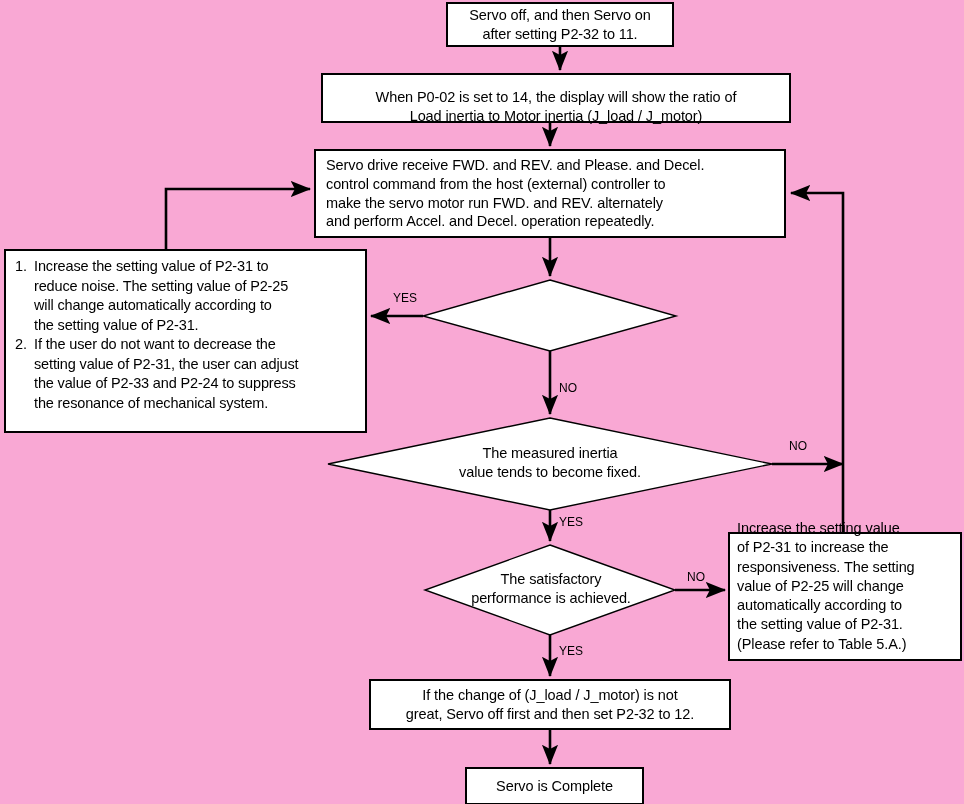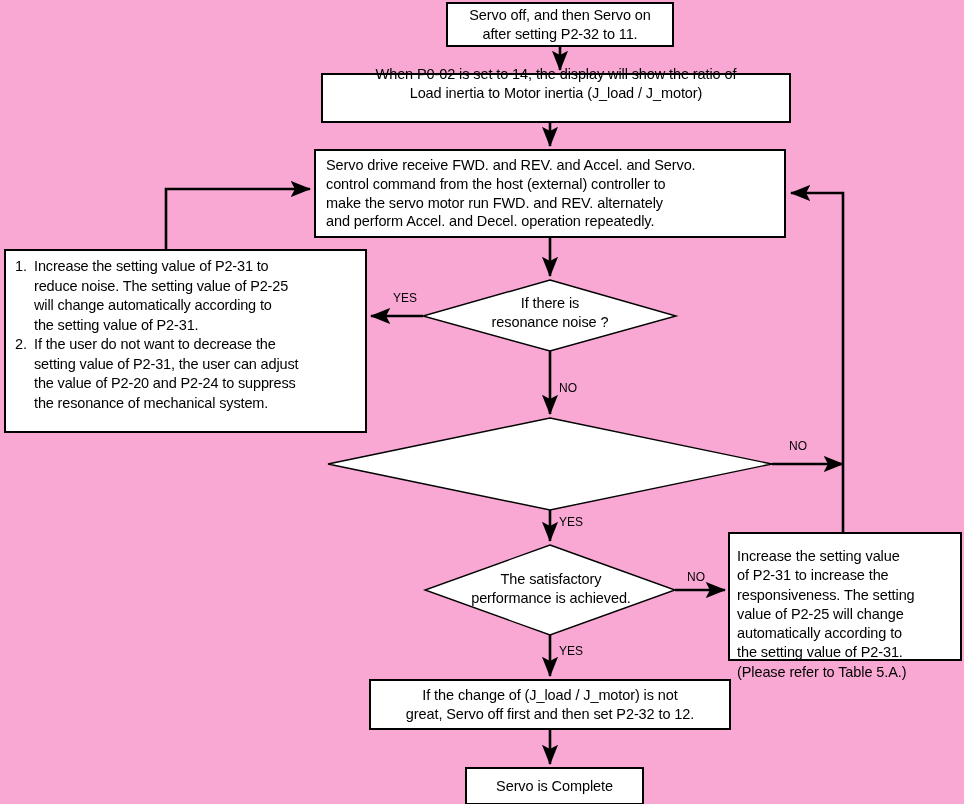--- a/index.html
+++ b/index.html
@@ -133,53 +133,53 @@
     <path class="conn" d="M675,590 L725,590" marker-end="url(#arrowFill)"></path>
 
     <path class="conn" d="M550,635 L550,676" marker-end="url(#arrowFill)"></path>
 
     <path class="conn" d="M550,729 L550,764" marker-end="url(#arrowFill)"></path>
   </svg>
 
   <div class="node-text" style="left:447px; top:3px; width:226px; height:43px;">Servo off, and then Servo on
 after setting P2-32 to 11.</div>
 
-  <div class="node-text" style="left:322px; top:60px; width:468px; height:48px;">When P0-02 is set to 14, the display will show the ratio of
+  <div class="node-text" style="left:322px; top:83px; width:468px; height:48px;">When P0-02 is set to 14, the display will show the ratio of
 Load inertia to Motor inertia (J_load / J_motor)</div>
 
-  <div class="node-text left-align" style="left:326px; top:150px; width:458px; height:87px;">Servo drive receive FWD. and REV. and Accel. and Servo.
+  <div class="node-text left-align" style="left:326px; top:150px; width:458px; height:87px;">Servo drive receive FWD. and REV. and Please. and Decel.
 control command from the host (external) controller to
 make the servo motor run FWD. and REV. alternately
 and perform Accel. and Decel. operation repeatedly.</div>
 
-  <div class="node-text" style="left:470px; top:288px; width:160px; height:50px;">If there is
-resonance noise ?</div>
-
+
+  <div class="node-text" style="left:400px; top:438px; width:300px; height:50px;">The measured inertia
+value tends to become fixed.</div>
 
   <div class="node-text" style="left:431px; top:564px; width:240px; height:50px;">The satisfactory
 performance is achieved.</div>
 
   <div class="note-list" style="left:15px; top:257px; width:345px;">
     <div class="note-item">
       <span class="note-num">1.</span>
       <span class="note-body">Increase the setting value of P2-31 to
 reduce noise. The setting value of P2-25
 will change automatically according to
 the setting value of P2-31.</span>
     </div>
     <div class="note-item">
       <span class="note-num">2.</span>
       <span class="note-body">If the user do not want to decrease the
 setting value of P2-31, the user can adjust
-the value of P2-20 and P2-24 to suppress
+the value of P2-33 and P2-24 to suppress
 the resonance of mechanical system.</span>
     </div>
   </div>
 
-  <div class="node-text left-align" style="left:737px; top:553px; width:224px; height:123px; line-height:1.33;">Increase the setting value
+  <div class="node-text left-align" style="left:737px; top:525px; width:224px; height:123px; line-height:1.33;">Increase the setting value
 of P2-31 to increase the
 responsiveness. The setting
 value of P2-25 will change
 automatically according to
 the setting value of P2-31.
 (Please refer to Table 5.A.)</div>
 
   <div class="node-text" style="left:370px; top:680px; width:360px; height:49px;">If the change of (J_load / J_motor) is not
 great, Servo off first and then set P2-32 to 12.</div>
 

